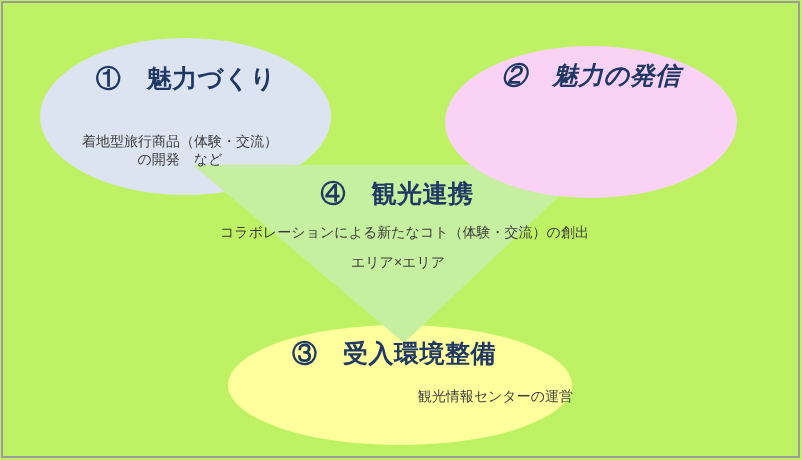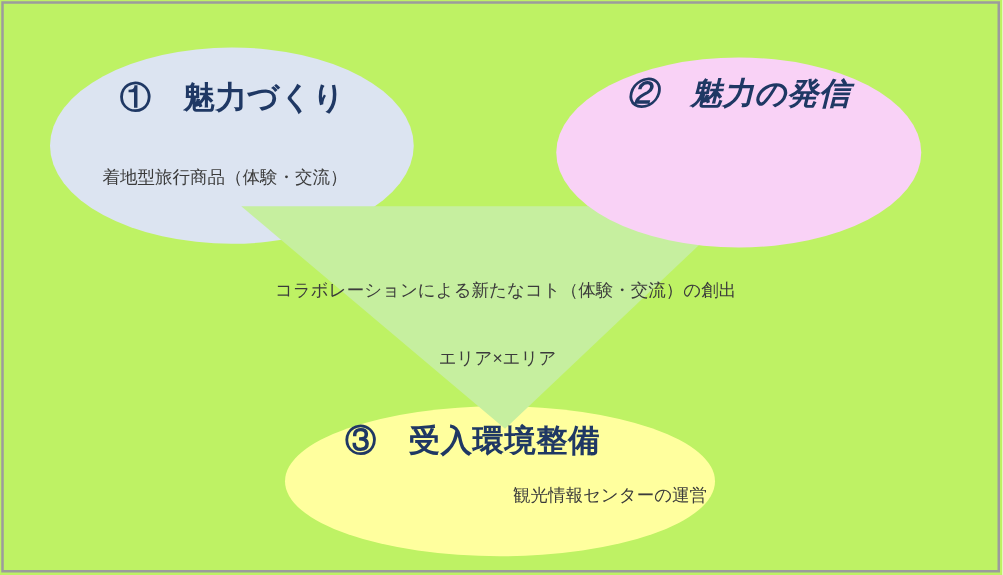--- a/index.html
+++ b/index.html
@@ -50,45 +50,47 @@
   .t-miryoku-heading { left: 35px;  top: 64px;  width: 302px; }
   .t-miryoku-body    { left: 30px;  top: 104px; width: 300px; margin-top: 28px; }
 
   
   .t-hasshin-heading { left: 441px; top: 61px;  width: 300px; }
   .t-hasshin-body    { left: 436px; top: 107px; width: 300px; }
 
   
   .t-renkei-heading  { left: 247px; top: 179px; width: 300px; }
   .t-renkei-body     { left: 220px; top: 223px; width: 360px; }
-  .t-renkei-sub      { left: 248px; top: 253px; width: 300px; margin-top: 24px; }
+  .t-renkei-sub      { left: 248px; top: 253px; width: 300px; }
 
   
-  .t-ukeire-heading  { left: 228px; top: 339px; width: 300px; }
-  .t-ukeire-body     { left: 333px; top: 386px; width: 240px; text-align: center; line-height: 20px; margin-left: 35px; }
+  .t-ukeire-heading  { left: 244px; top: 339px; width: 300px; }
+  .t-ukeire-body     { left: 333px; top: 386px; width: 240px; text-align: right; line-height: 20px; }
 </style>
 </head>
 <body>
 
 <div class="canvas">
 
   <svg class="shape-layer" width="802" height="460" viewBox="0 0 802 460">
     <ellipse cx="185.5" cy="116.5" rx="145.5" ry="78.5" fill="#dce4f1"></ellipse>
     <ellipse cx="400" cy="385" rx="172" ry="60" fill="#ffff9e"></ellipse>
     <polygon points="193,165 592,165 404,343" fill="#c6ef9f"></polygon>
     <ellipse cx="591" cy="122" rx="146" ry="76" fill="#f9d2f6"></ellipse>
   </svg>
 
   <div class="node-text heading t-miryoku-heading" style="color: rgb(31, 56, 100);">①　魅力づくり</div>
   <div class="node-text body-text t-miryoku-body" style="color: rgb(59, 59, 59);">
     <span class="line">着地型旅行商品（体験・交流）</span>
+    <span class="line">の開発　など</span>
   </div>
 
   <div class="node-text heading t-hasshin-heading" style="color: rgb(31, 56, 100); font-style: italic;">②　魅力の発信</div>
 
+  <div class="node-text heading t-renkei-heading" style="color: rgb(31, 56, 100);">④　観光連携</div>
   <div class="node-text body-text t-renkei-body" style="color: rgb(59, 59, 59);">
     <span class="line">コラボレーションによる新たなコト（体験・交流）の創出</span>
   </div>
   <div class="node-text body-text t-renkei-sub" style="color: rgb(59, 59, 59);">
     <span class="line">エリア×エリア</span>
   </div>
 
   <div class="node-text heading t-ukeire-heading" style="color: rgb(31, 56, 100);">③　受入環境整備</div>
   <div class="node-text body-text t-ukeire-body" style="color: rgb(59, 59, 59);">
     <span class="line">観光情報センターの運営</span>

